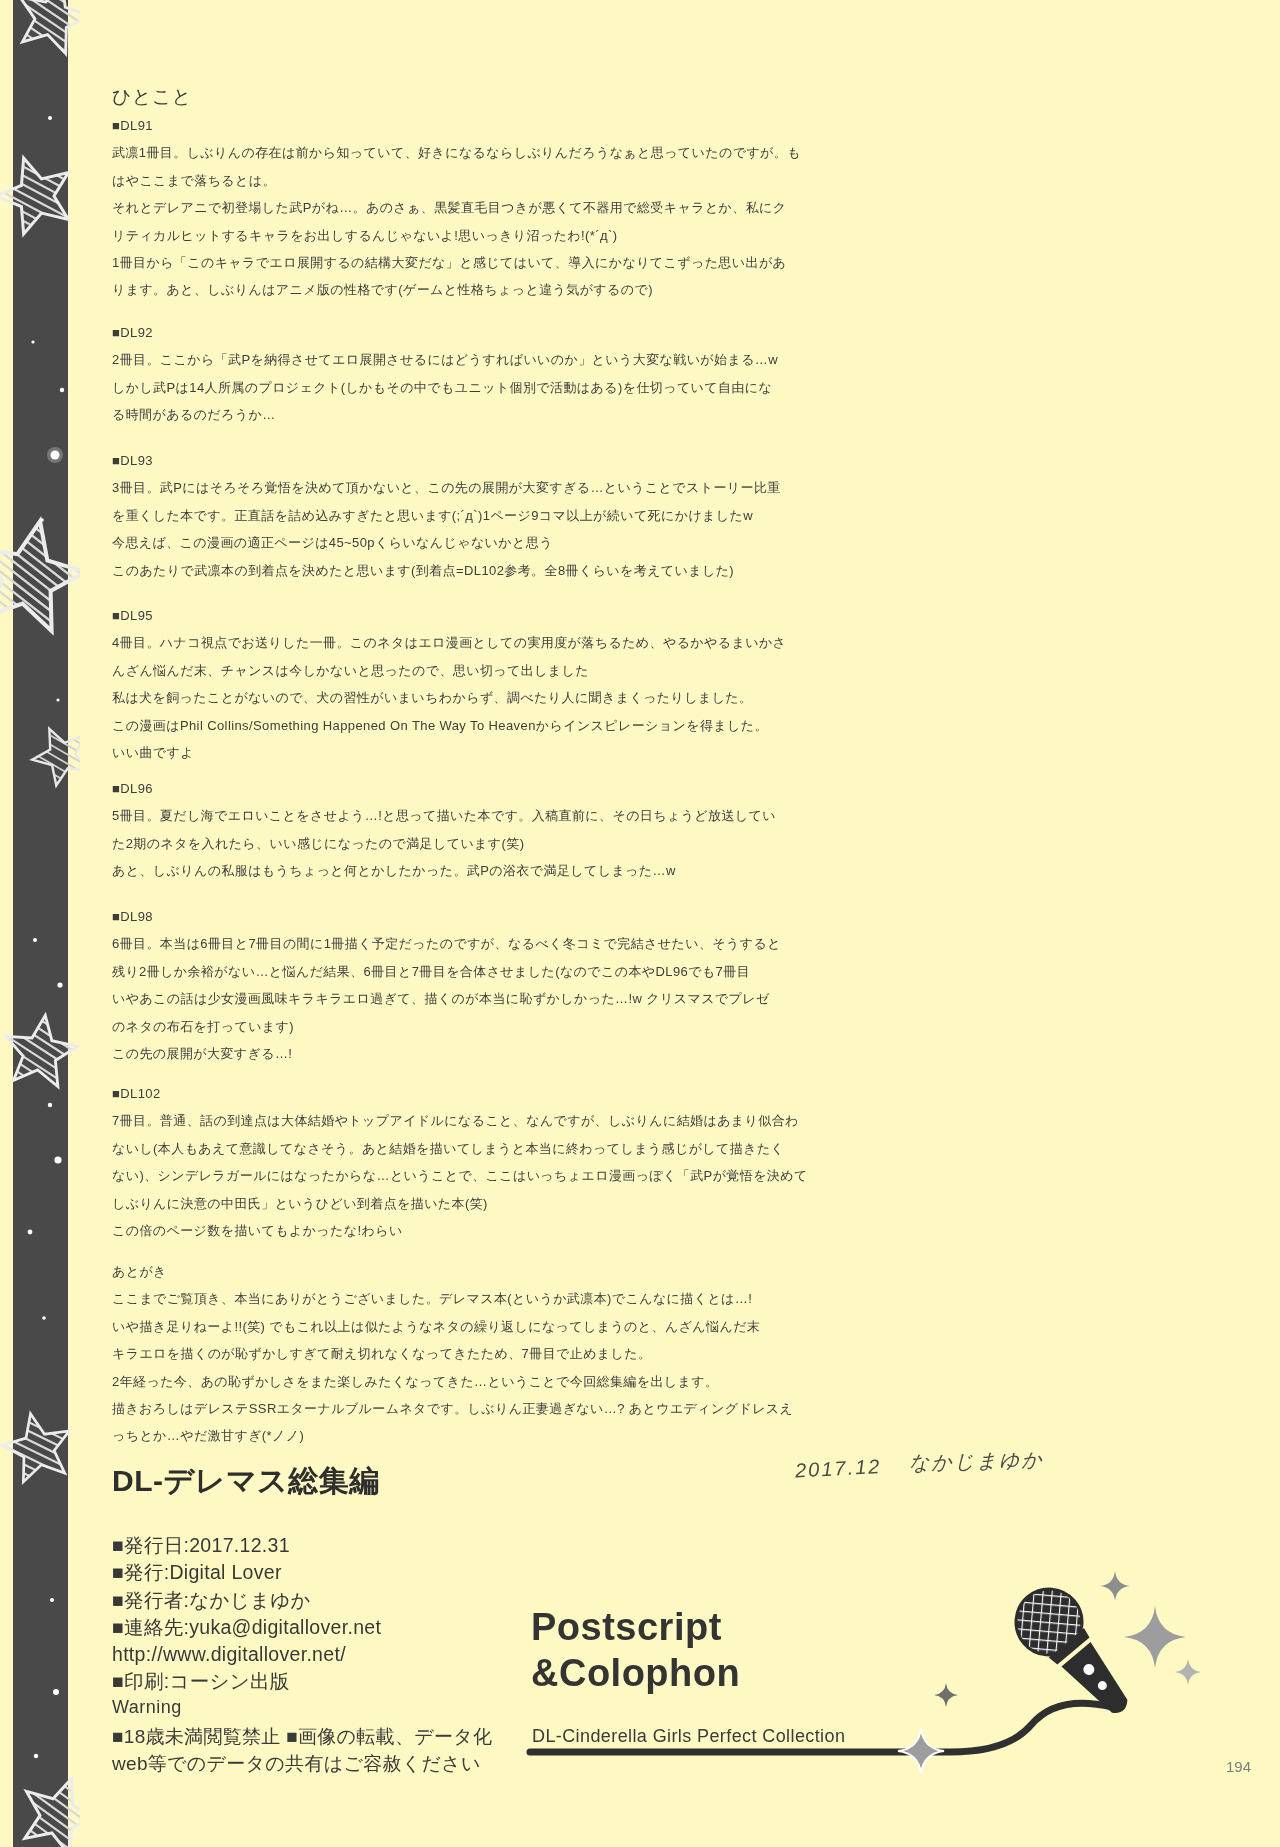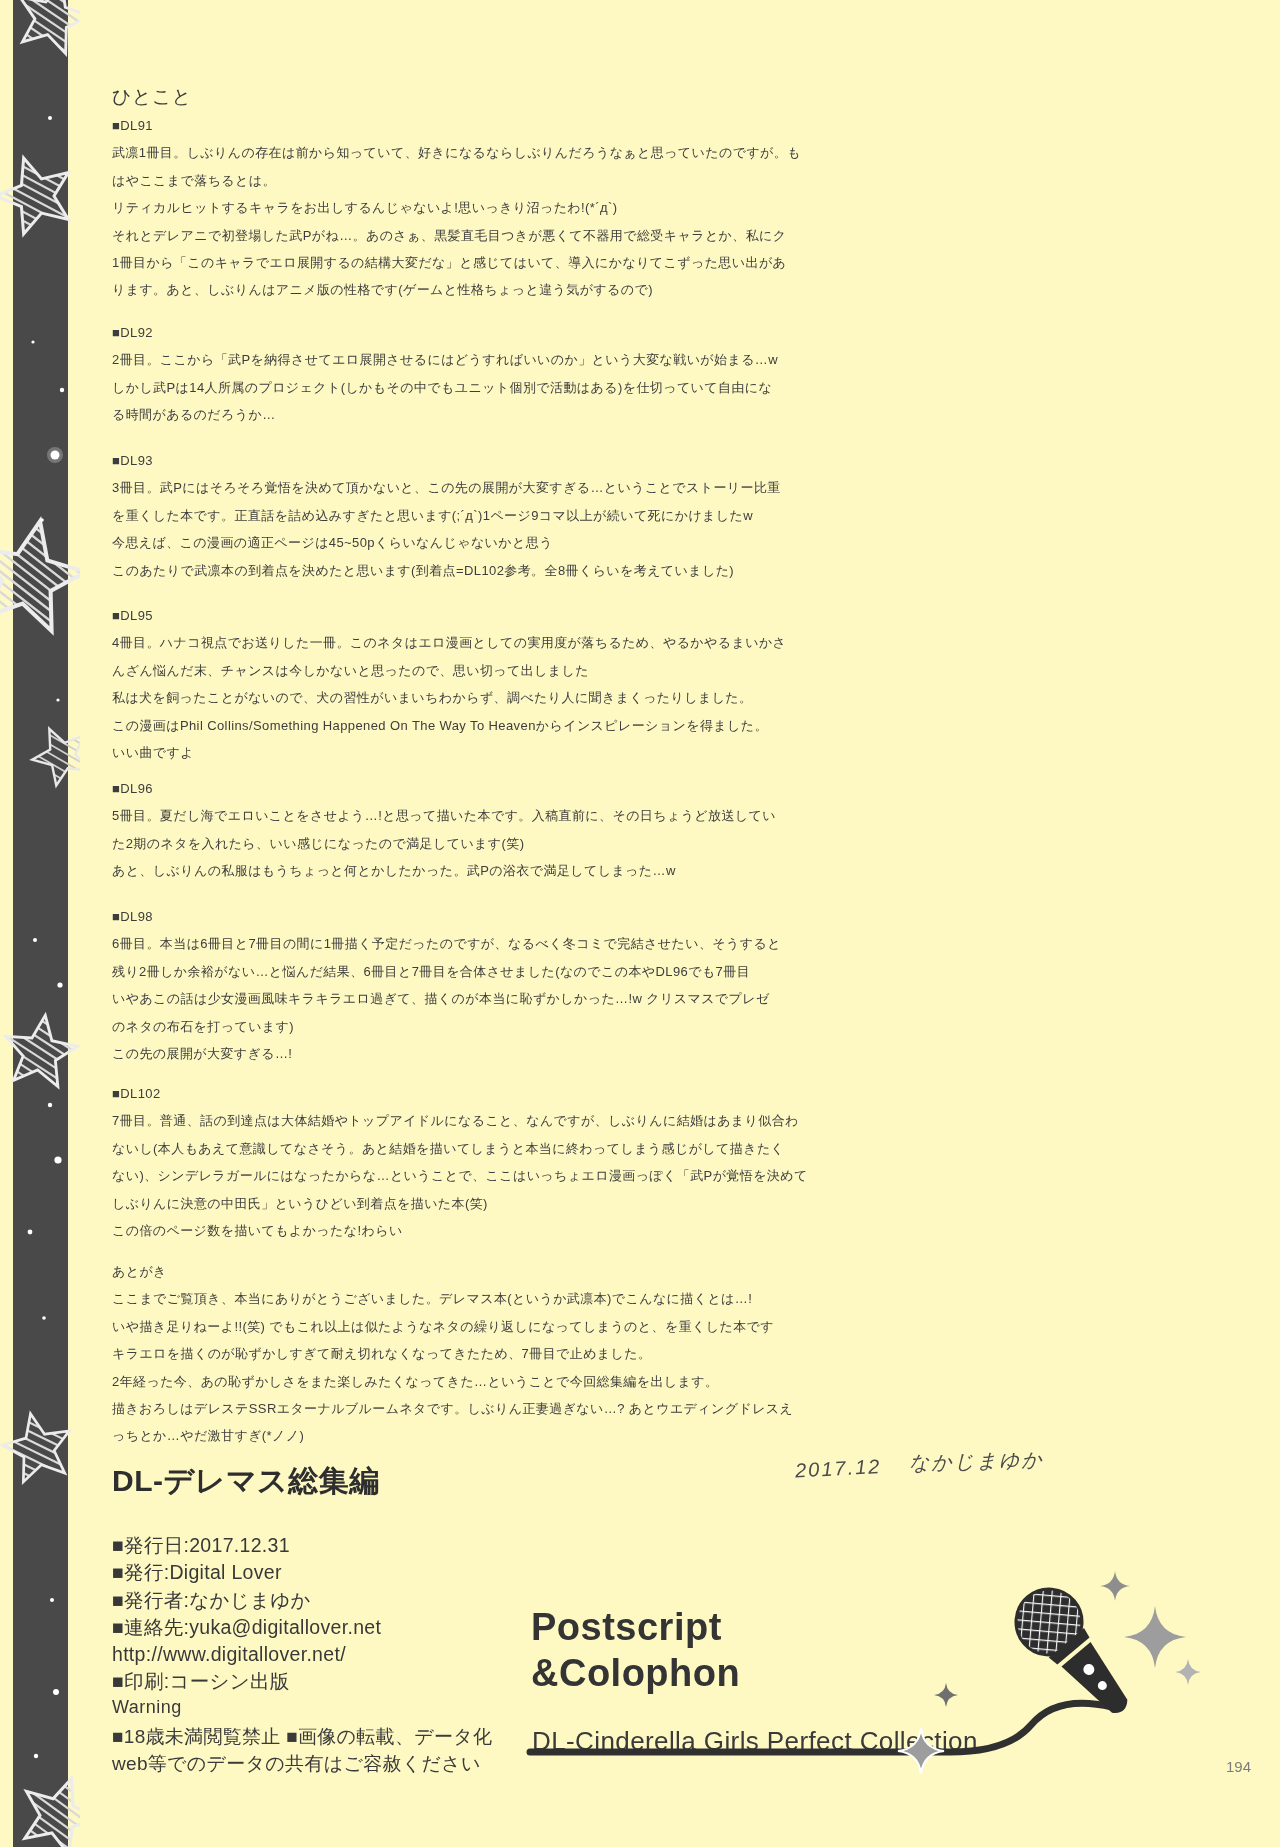--- a/index.html
+++ b/index.html
@@ -35,21 +35,21 @@
   .warning-lines{
     position:absolute;left:112px;top:1724px;
     font-size:19px;line-height:26.5px;letter-spacing:.3px;white-space:nowrap;color:#3a3a3a;
   }
   .postscript{
     position:absolute;left:531px;top:1604px;
     font-size:38px;line-height:46px;font-weight:700;color:#343434;letter-spacing:.5px;white-space:nowrap;
   }
   .ps-subtitle{
     position:absolute;left:532px;top:1726px;
-    font-size:26px;color:#3a3a3a;letter-spacing:.4px;white-space:nowrap;
+    font-size:18px;color:#3a3a3a;letter-spacing:.4px;white-space:nowrap;
   }
   .page-number{position:absolute;left:1226px;top:1758px;font-size:15px;color:#7d7d7d;}
   .deco-svg{position:absolute;left:500px;top:1555px;}
 </style>
 </head>
 <body>
 
 <div id="page">
 
   <svg class="strip-svg" width="80" height="1847" viewBox="0 0 80 1847">
@@ -131,22 +131,22 @@
       <circle cx="36" cy="1756" r="2.2"></circle>
     </g>
   </svg>
 
   <div class="heading-line" style="top:84px">ひとこと</div>
 
   <div class="txtblock" style="top:112px">
     <div class="line">■DL91</div>
     <div class="line">武凛1冊目。しぶりんの存在は前から知っていて、好きになるならしぶりんだろうなぁと思っていたのですが。も</div>
     <div class="line">はやここまで落ちるとは。</div>
+    <div class="line">それとデレアニで初登場した武Pがね…。あのさぁ、黒髪直毛目つきが悪くて不器用で総受キャラとか、私にク</div>
     <div class="line">リティカルヒットするキャラをお出しするんじゃないよ!思いっきり沼ったわ!(*´д`)</div>
-    <div class="line">それとデレアニで初登場した武Pがね…。あのさぁ、黒髪直毛目つきが悪くて不器用で総受キャラとか、私にク</div>
     <div class="line">1冊目から「このキャラでエロ展開するの結構大変だな」と感じてはいて、導入にかなりてこずった思い出があ</div>
     <div class="line">ります。あと、しぶりんはアニメ版の性格です(ゲームと性格ちょっと違う気がするので)</div>
   </div>
 
   <div class="txtblock" style="top:319px">
     <div class="line">■DL92</div>
     <div class="line">2冊目。ここから「武Pを納得させてエロ展開させるにはどうすればいいのか」という大変な戦いが始まる…w</div>
     <div class="line">しかし武Pは14人所属のプロジェクト(しかもその中でもユニット個別で活動はある)を仕切っていて自由にな</div>
     <div class="line">る時間があるのだろうか…</div>
   </div>
@@ -189,21 +189,21 @@
     <div class="line">7冊目。普通、話の到達点は大体結婚やトップアイドルになること、なんですが、しぶりんに結婚はあまり似合わ</div>
     <div class="line">ないし(本人もあえて意識してなさそう。あと結婚を描いてしまうと本当に終わってしまう感じがして描きたく</div>
     <div class="line">ない)、シンデレラガールにはなったからな…ということで、ここはいっちょエロ漫画っぽく「武Pが覚悟を決めて</div>
     <div class="line">しぶりんに決意の中田氏」というひどい到着点を描いた本(笑)</div>
     <div class="line">この倍のページ数を描いてもよかったな!わらい</div>
   </div>
 
   <div class="txtblock" style="top:1258px">
     <div class="line">あとがき</div>
     <div class="line">ここまでご覧頂き、本当にありがとうございました。デレマス本(というか武凛本)でこんなに描くとは…!</div>
-    <div class="line">いや描き足りねーよ!!(笑) でもこれ以上は似たようなネタの繰り返しになってしまうのと、を重くした本です</div>
+    <div class="line">いや描き足りねーよ!!(笑) でもこれ以上は似たようなネタの繰り返しになってしまうのと、んざん悩んだ末</div>
     <div class="line">キラエロを描くのが恥ずかしすぎて耐え切れなくなってきたため、7冊目で止めました。</div>
     <div class="line">2年経った今、あの恥ずかしさをまた楽しみたくなってきた…ということで今回総集編を出します。</div>
     <div class="line">描きおろしはデレステSSRエターナルブルームネタです。しぶりん正妻過ぎない…? あとウエディングドレスえ</div>
     <div class="line">っちとか…やだ激甘すぎ(*ノノ)</div>
   </div>
 
   <div class="signature">
     <span>2017.12</span><span class="sig-name">なかじまゆか</span>
   </div>
 

